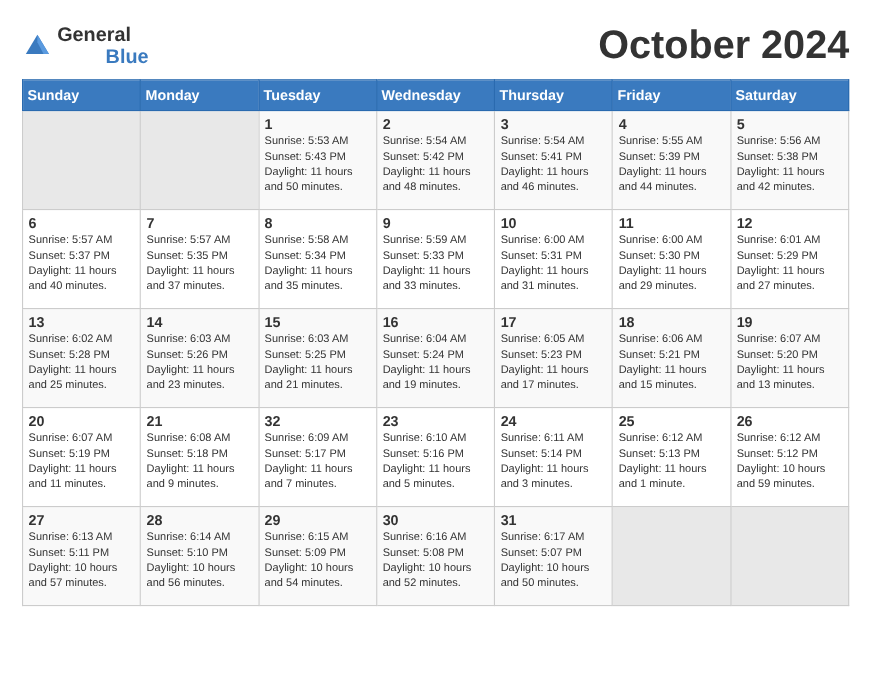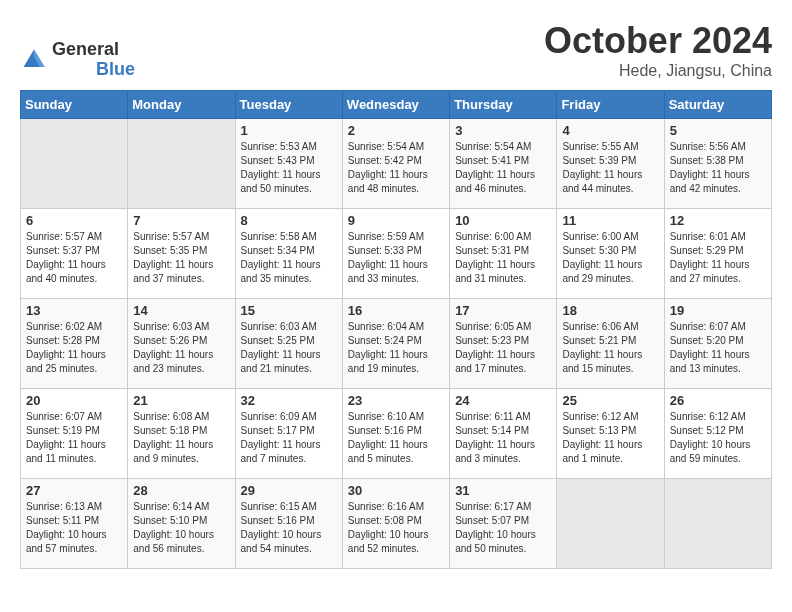--- a/index.html
+++ b/index.html
@@ -106,21 +106,20 @@
       <polygon points="20,5 35,30 5,30" fill="#3a7abf"></polygon>
       <polygon points="20,5 35,30 28,30 20,15" fill="#5a9adf"></polygon>
     </svg>
     <div class="logo-text">
       <span class="logo-general">General</span>
       <span class="logo-blue">Blue</span>
     </div>
   </div>
   <div class="title-block">
     <div class="month-title">October 2024</div>
-    <div class="location-title">Hede, Jiangsu, China</div>
   </div>
 </div>
 
 <table>
   <thead>
     <tr>
     <th>Sunday</th>
         <th>Monday</th>
         <th>Tuesday</th>
         <th>Wednesday</th>
@@ -305,21 +304,21 @@
         </td>
         <td>
           <span class="day-number">28</span>
           <div class="day-info">Sunrise: 6:14 AM
 Sunset: 5:10 PM
 Daylight: 10 hours and 56 minutes.</div>
         </td>
         <td>
           <span class="day-number">29</span>
           <div class="day-info">Sunrise: 6:15 AM
-Sunset: 5:16 PM
+Sunset: 5:09 PM
 Daylight: 10 hours and 54 minutes.</div>
         </td>
         <td>
           <span class="day-number">30</span>
           <div class="day-info">Sunrise: 6:16 AM
 Sunset: 5:08 PM
 Daylight: 10 hours and 52 minutes.</div>
         </td>
         <td>
           <span class="day-number">31</span>

